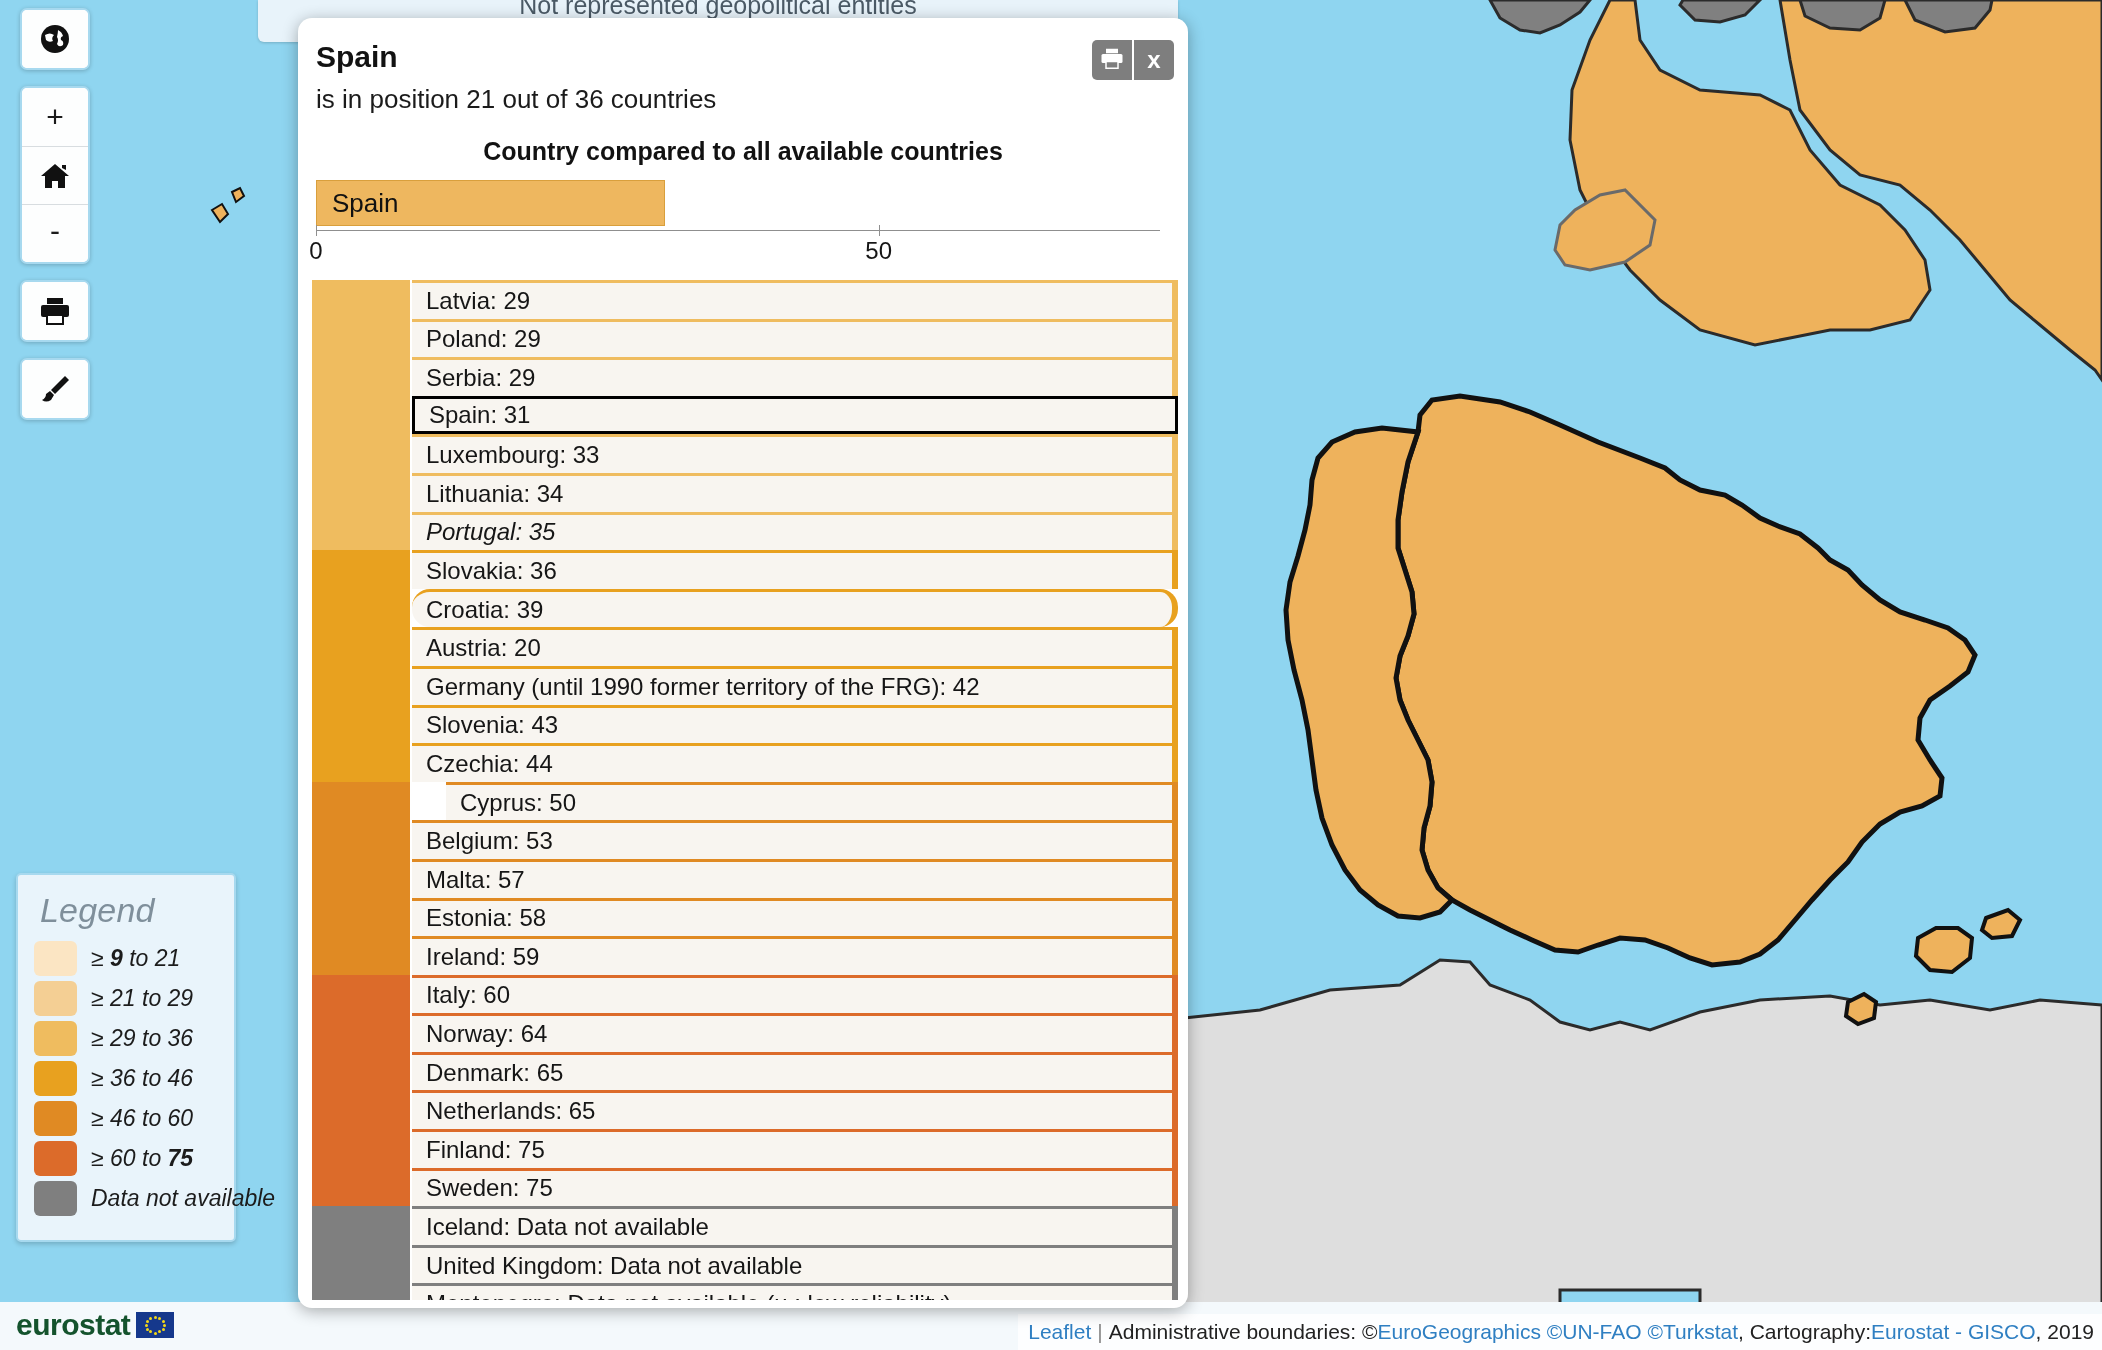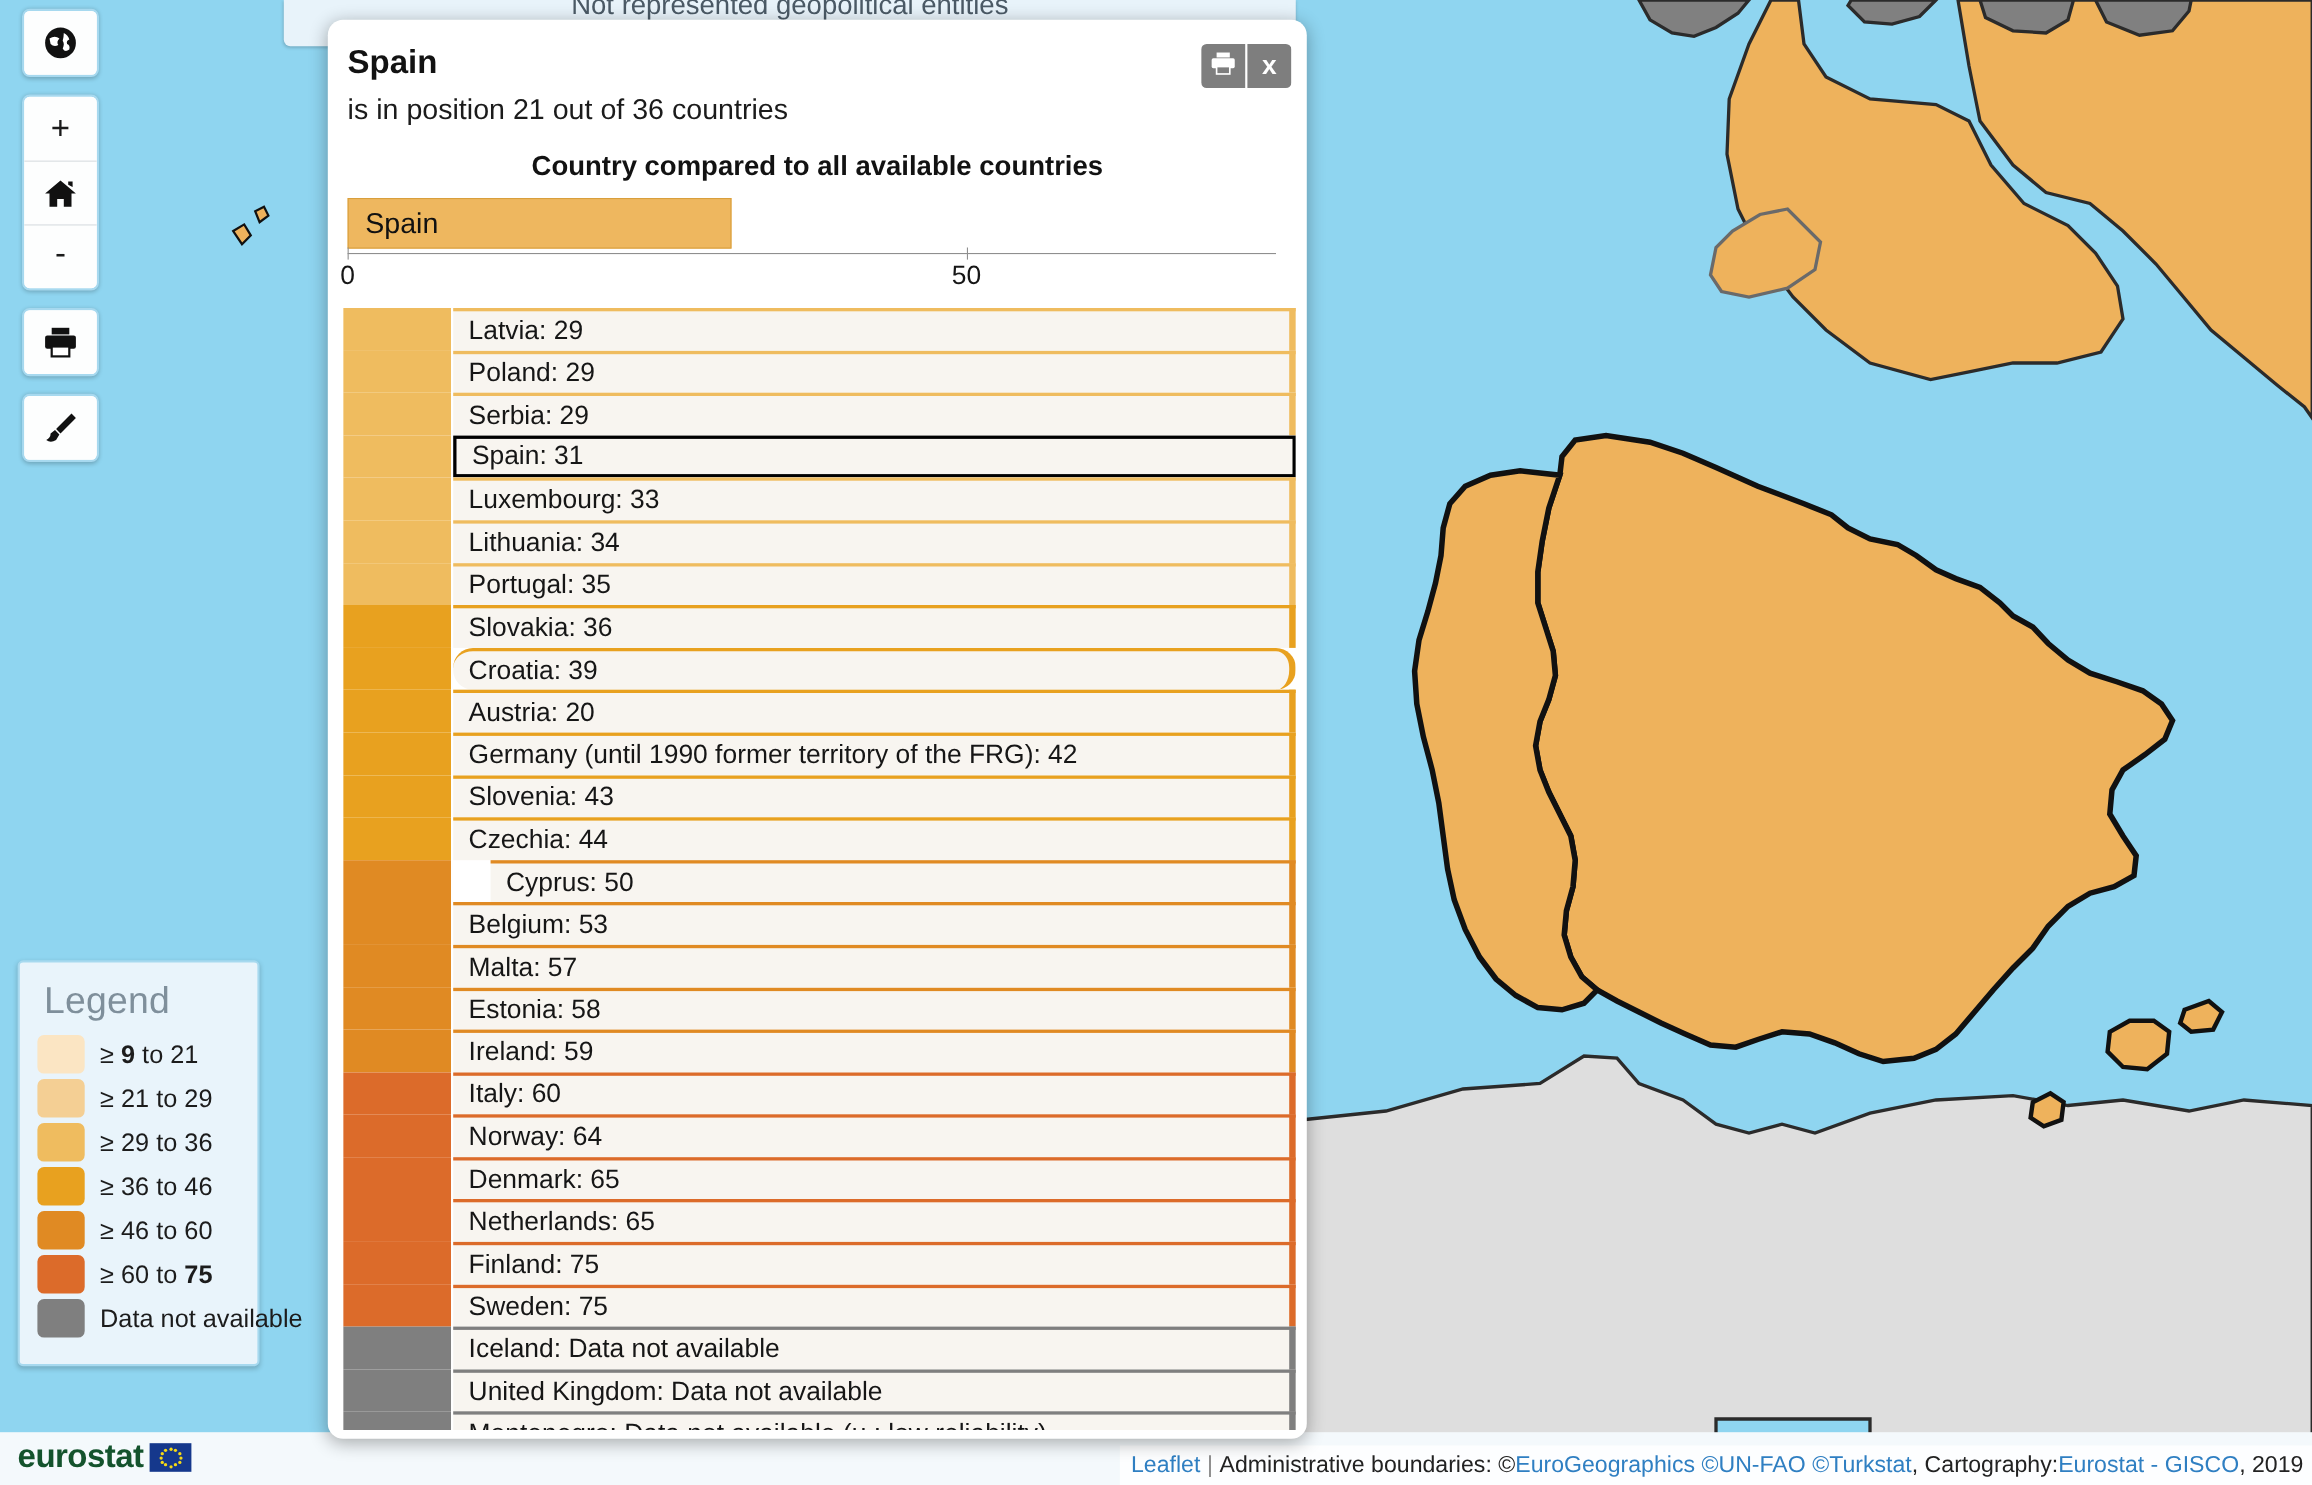--- a/index.html
+++ b/index.html
@@ -43,21 +43,21 @@
   .tb-btn + .tb-btn { border-top:1px solid #d8dde0; }
   .tb-btn svg { display:block; }
   .tb-plus, .tb-minus { font-size:30px; color:#1b1b1b; line-height:1; font-weight:400;}
   .tb-minus { font-size:30px; position:relative; top:-3px;}
 
   
   .legend {
     position:absolute; left:16px; bottom:108px; width:220px;
     background:#e9f4fb; border:2px solid #a7d9ef; border-radius:5px;
     box-shadow:0 2px 5px rgba(0,0,0,0.20);
-    padding:14px 16px 22px 16px; z-index:40;
+    padding:14px 16px 22px 16px; z-index:40;font-style:italic;
   }
   .legend-title { font-size:34px; color:#7f8f9b; margin:2px 0 8px 6px; letter-spacing:0.2px;}
   .legend-row { display:flex; align-items:center; height:40px; }
   .legend-swatch {
     width:43px; height:35px; border-radius:6px; margin-right:14px; flex:0 0 auto;
   }
   .legend-label { font-size:23px; color:#1c1c1c; white-space:nowrap; }
   .legend-label b { font-weight:bold; }
 
   
@@ -388,21 +388,21 @@
       <div class="crow">
         <div class="swatch" style="background: rgb(239, 188, 95);"></div>
         <div class="cell" style="border-top-color: rgb(239, 188, 95); border-right-color: rgb(239, 188, 95);">Luxembourg: 33</div>
       </div>
       <div class="crow">
         <div class="swatch" style="background: rgb(239, 188, 95);"></div>
         <div class="cell" style="border-top-color: rgb(239, 188, 95); border-right-color: rgb(239, 188, 95);">Lithuania: 34</div>
       </div>
       <div class="crow">
         <div class="swatch" style="background: rgb(239, 188, 95);"></div>
-        <div class="cell" style="border-top-color: rgb(239, 188, 95); border-right-color: rgb(239, 188, 95);">Portugal: 35</div>
+        <div class="cell" style="border-top-color: rgb(239, 188, 95); border-right-color: rgb(239, 188, 95); font-style: italic;">Portugal: 35</div>
       </div>
       <div class="crow">
         <div class="swatch" style="background: rgb(232, 161, 31);"></div>
         <div class="cell" style="border-top-color: rgb(232, 161, 31); border-right-color: rgb(232, 161, 31);">Slovakia: 36</div>
       </div>
       <div class="crow">
         <div class="swatch" style="background: rgb(232, 161, 31);"></div>
         <div class="cell" style="border-top-color: rgb(232, 161, 31); border-right-color: rgb(232, 161, 31); border-radius: 18px;">Croatia: 39</div>
       </div>
       <div class="crow">

